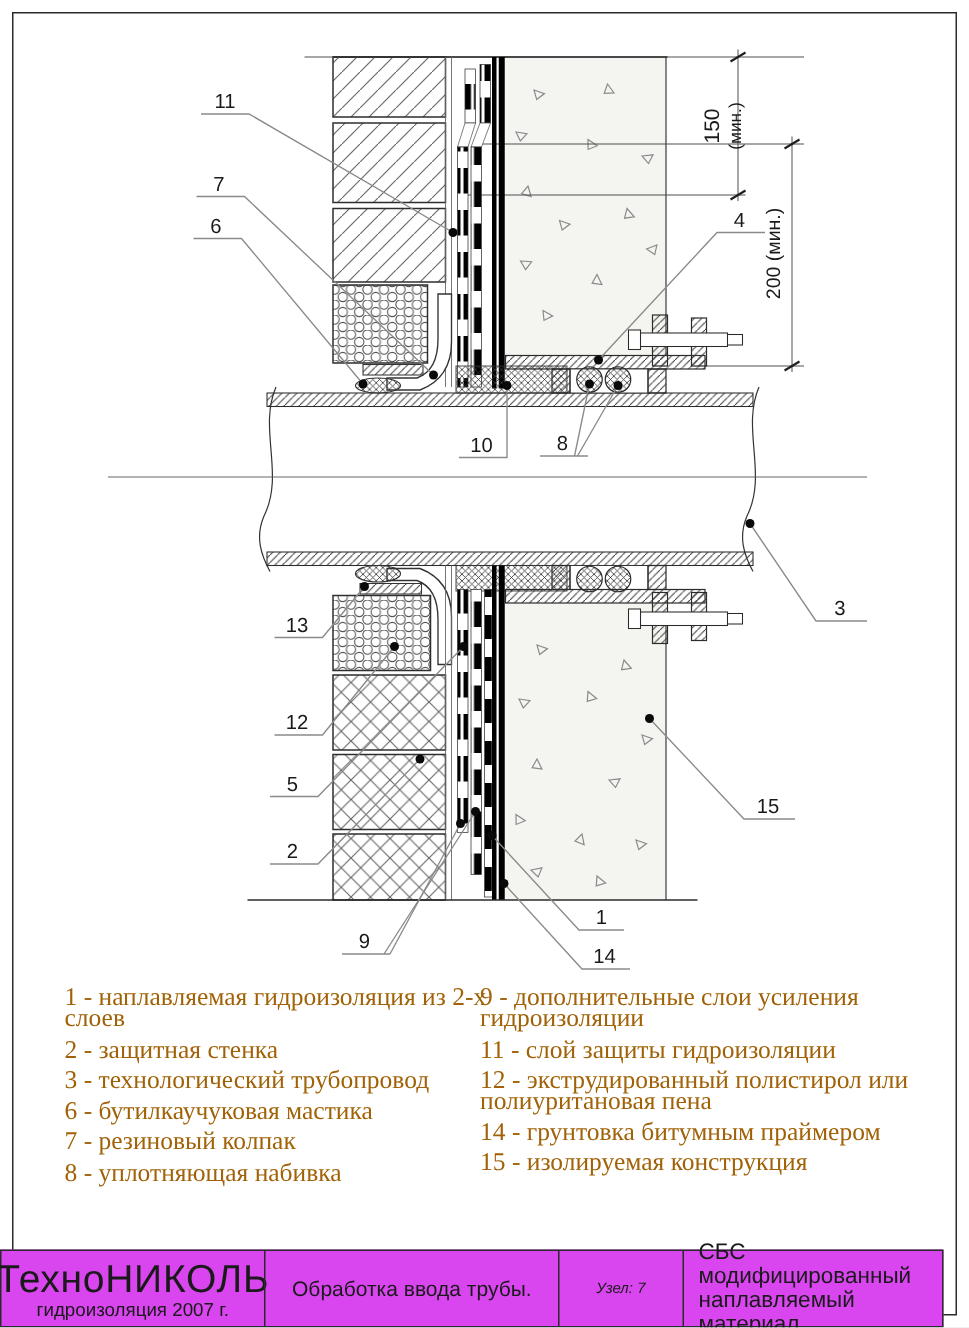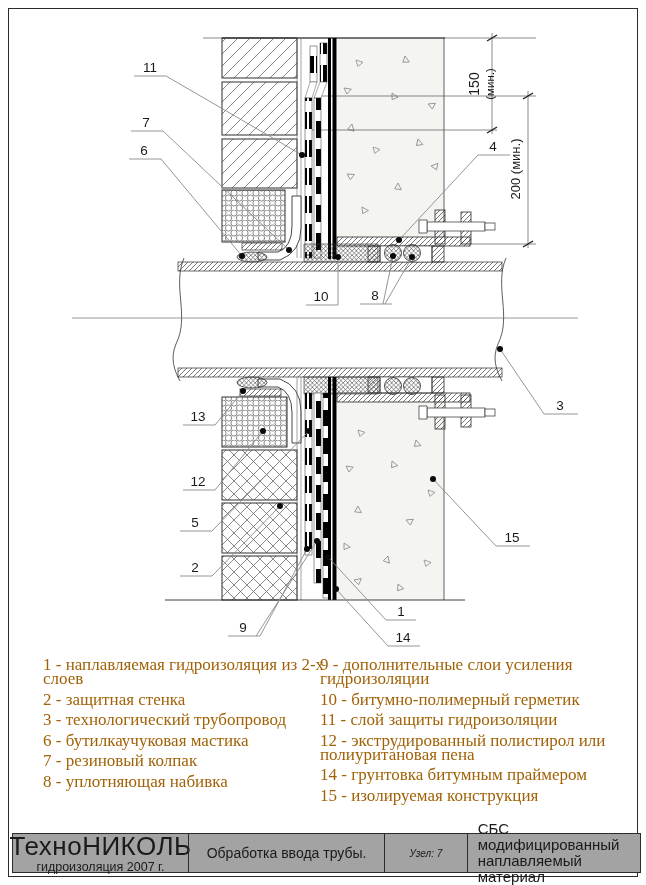--- a/index.html
+++ b/index.html
@@ -2,22 +2,22 @@
 <html><head>
 <meta charset="utf-8">
 <style>
   html,body{margin:0;padding:0;background:#e8e8e8;}
   .page{position:relative;width:646px;height:885px;background:#ffffff;overflow:hidden;
         font-family:"Liberation Sans", sans-serif;color:#1a1a1a;}
   .frame{position:absolute;left:8px;top:8px;width:628px;height:867px;border:1.3px solid #2b2b2b;}
   svg text{font-family:"Liberation Sans", sans-serif;fill:#1a1a1a;}
   .legend-col{position:absolute;font-size:17px;line-height:14px;color:#a16207;font-family:Liberation Serif, serif;}
   .legend-item{margin:0 0 6.5px 0;white-space:pre-line;}
-  .titleblock{position:absolute;left:12px;top:833px;width:629px;height:40px;
-              border:1.3px solid #2b2b2b;box-sizing:border-box;display:flex;background:#a3a3a3;}
+  .titleblock{position:absolute;left:0;top:833px;width:629px;height:52px;
+              border:1.3px solid #2b2b2b;box-sizing:border-box;display:flex;background:#d946ef;}
   .tb-cell{box-sizing:border-box;height:100%;display:flex;flex-direction:column;
            align-items:center;justify-content:center;}
   .tb-cell + .tb-cell{border-left:1.3px solid #2b2b2b;}
   .tb-company{width:175px;}
   .tb-title{width:197px;font-size:14px;}
   .tb-node{width:83px;font-size:10px;font-style:italic;}
   .tb-material{width:174px;font-size:15px;line-height:16px;white-space:pre-line;text-align:left;
                align-items:flex-start;padding-left:10px;}
   .company-name{font-size:26px;letter-spacing:0.5px;line-height:26px;}
   .company-sub{font-size:12.5px;margin-top:1px;text-align:center;}
@@ -269,21 +269,20 @@
   <div class="legend-col" style="left:43px;top:658px;width:285px;">
       <div class="legend-item">1 - наплавляемая гидроизоляция из 2-х слоев</div>
       <div class="legend-item">2 - защитная стенка</div>
       <div class="legend-item">3 - технологический трубопровод</div>
       <div class="legend-item">6 - бутилкаучуковая мастика</div>
       <div class="legend-item">7 - резиновый колпак</div>
       <div class="legend-item">8 - уплотняющая набивка</div>
     </div>
   <div class="legend-col" style="left:320px;top:658px;width:305px;">
       <div class="legend-item">9 - дополнительные слои усиления гидроизоляции</div>
-      <div class="legend-item">10 - битумно-полимерный герметик</div>
       <div class="legend-item">11 - слой защиты гидроизоляции</div>
       <div class="legend-item">12 - экструдированный полистирол или
 полиуритановая  пена</div>
       <div class="legend-item">14 - грунтовка битумным праймером</div>
       <div class="legend-item">15 - изолируемая конструкция</div>
     </div>
 
   <div class="titleblock">
     <div class="tb-cell tb-company">
       <div class="company-name">ТехноНИКОЛЬ</div>

